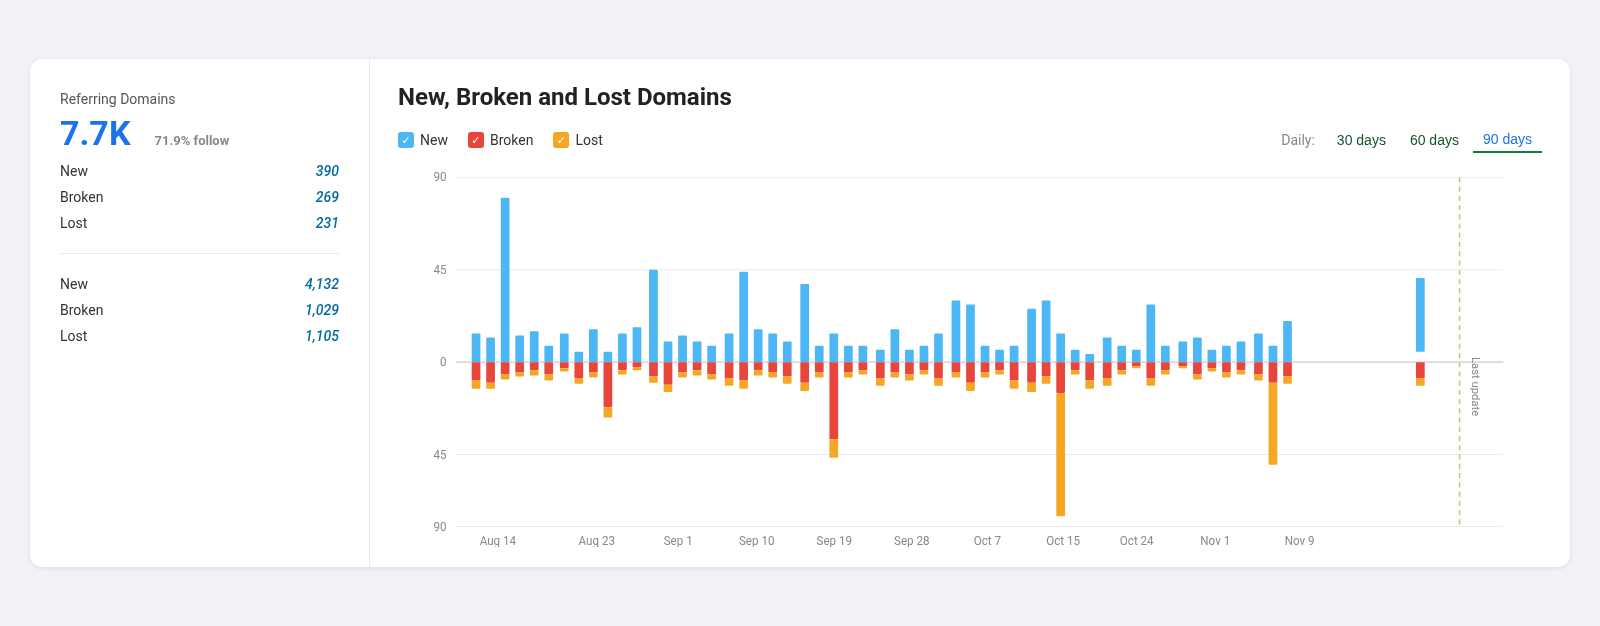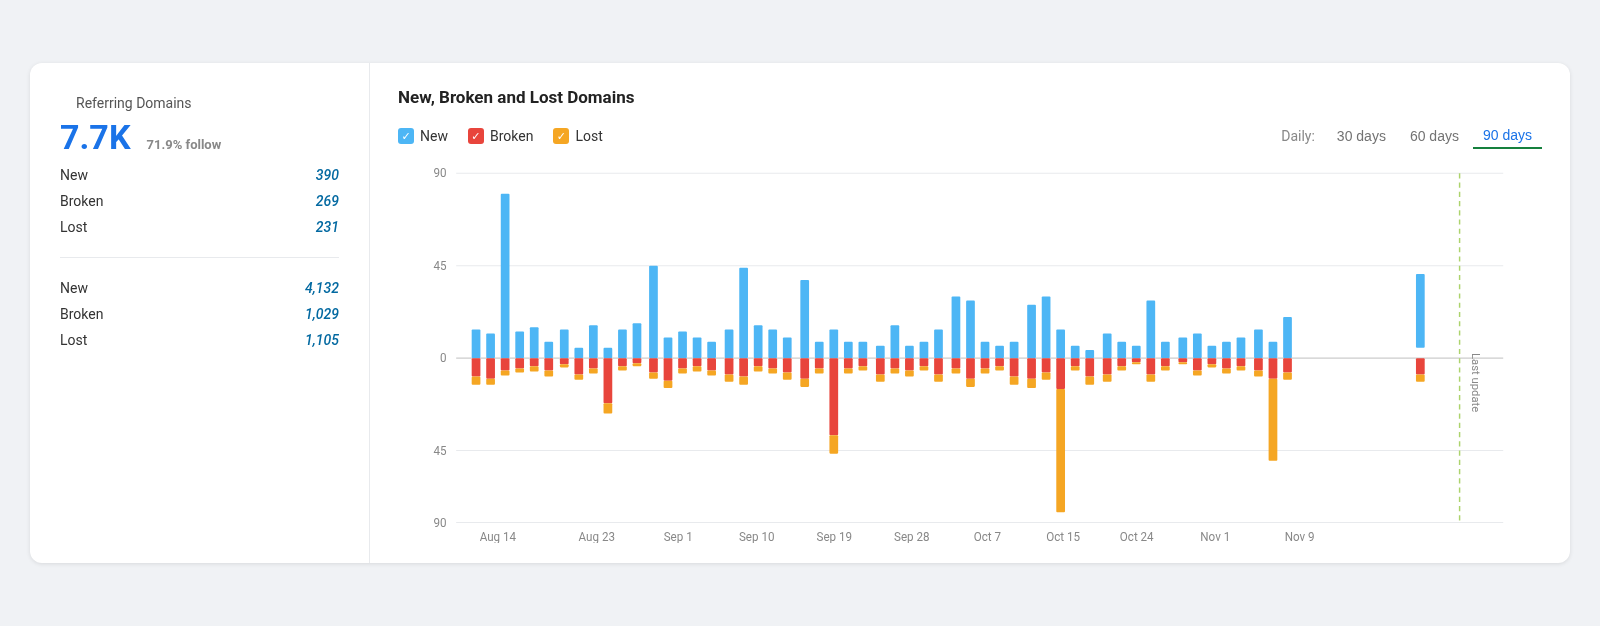--- a/index.html
+++ b/index.html
@@ -24,29 +24,28 @@
     .left-panel {
       width: 340px;
       min-width: 340px;
       padding: 32px 30px;
       border-right: 1px solid #e8eaed;
     }
     .section-label {
       font-size: 14px;
       color: #555;
       margin-bottom: 6px;
-      margin-left: 16px;
     }
     .big-number {
       font-size: 34px;
       font-weight: 700;
       color: #1a73e8;
       display: flex;
       align-items: baseline;
-      gap: 16px;
+      gap: 24px;
     }
     .big-number .follow {
       font-size: 13px;
       color: #888;
       font-weight: 700;
     }
     .stats-row {
       display: flex;
       justify-content: space-between;
       margin-top: 10px;
@@ -58,21 +57,21 @@
       border: none;
       border-top: 1px solid #e8eaed;
       margin: 22px 0;
     }
     
     .right-panel {
       flex: 1;
       padding: 24px 28px 20px 28px;
     }
     .chart-title {
-      font-size: 17px;
+      font-size: 24px;
       font-weight: 700;
       color: #222;
       margin-bottom: 16px;
     }
     .legend-and-controls {
       display: flex;
       align-items: center;
       justify-content: space-between;
       margin-bottom: 14px;
     }
@@ -105,21 +104,21 @@
       display: flex;
       align-items: center;
       gap: 4px;
       font-size: 14px;
     }
     .controls .daily-label { color: #888; margin-right: 8px; text-align: center; }
     .controls .day-btn {
       padding: 4px 10px;
       border-radius: 4px;
       cursor: pointer;
-      color: #737373;
+      color: #14532d;
       font-size: 14px;
       font-weight: 500;
       border: none;
       background: none;
     }
     .controls .day-btn.active {
       color: #1a73e8;
       border-bottom: 2px solid #15803d;
       border-radius: 0;
     }

